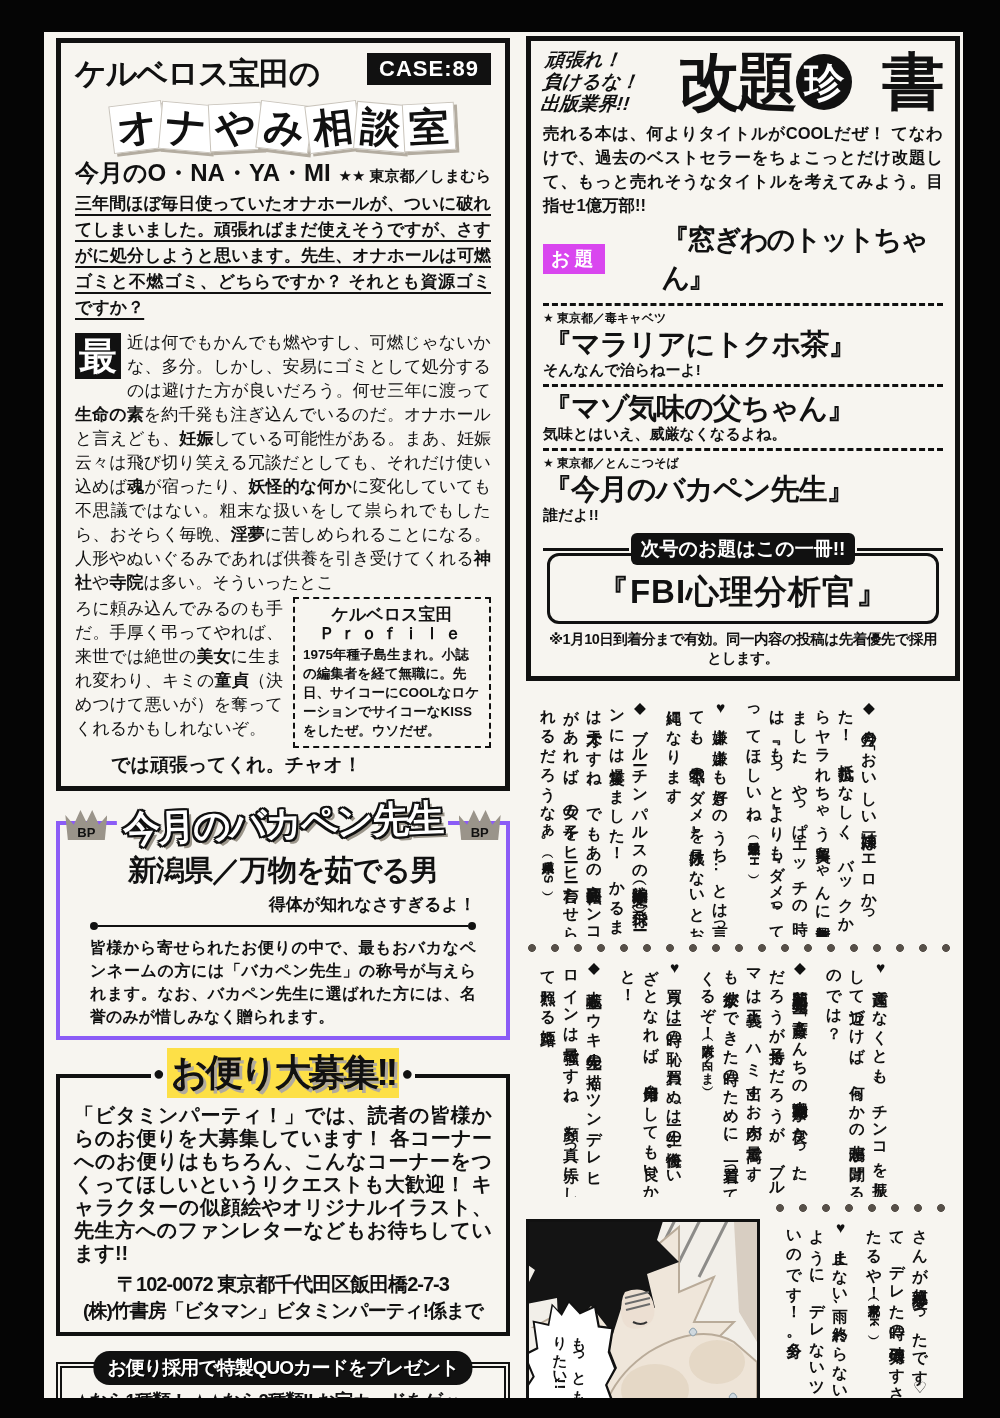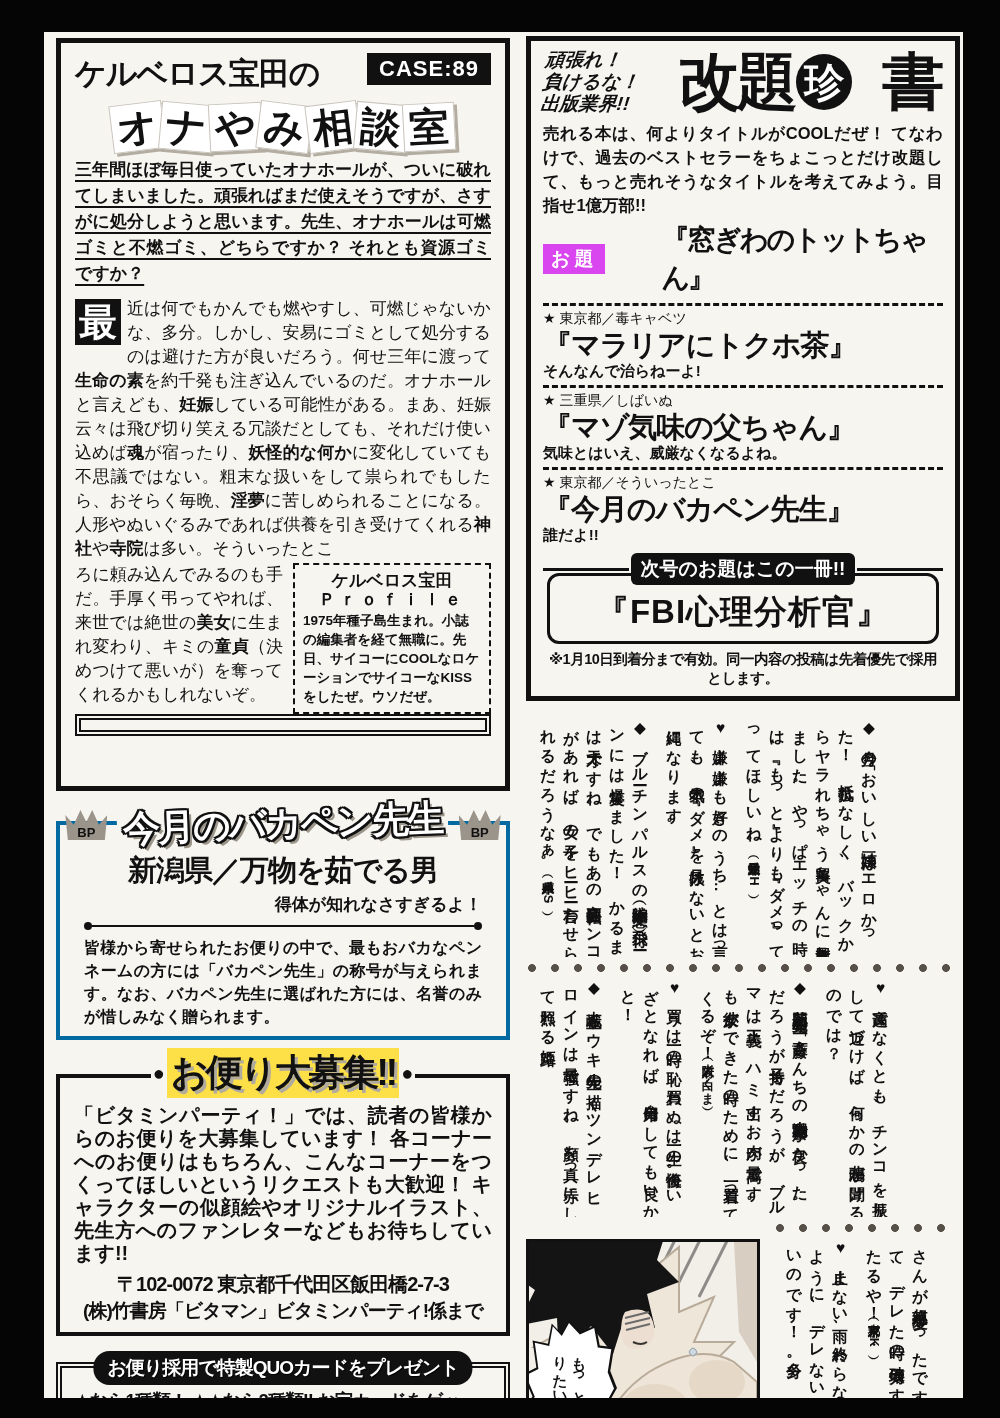--- a/index.html
+++ b/index.html
@@ -36,21 +36,21 @@
   .dropcap{float:left;width:46px;height:46px;background:#111;color:#fff;font-size:38px;font-weight:900;
     display:flex;align-items:center;justify-content:center;margin:2px 6px 2px 0;}
   .answer-row{display:flex;gap:10px;margin-top:2px;}
   .answer-left{flex:1;font-size:17px;line-height:24px;text-align:justify;font-weight:500;}
   .profile-box{width:178px;flex:none;border:2px dashed #111;padding:6px 8px;font-size:13.5px;line-height:19px;font-weight:600;}
   .profile-name{text-align:center;font-size:17px;font-weight:900;}
   .profile-label{text-align:center;font-size:17px;font-weight:900;letter-spacing:4px;margin-bottom:2px;}
   .closing{font-size:19px;font-weight:700;padding-left:36px;margin:4px 0 8px;}
   .recruit-box{border:6px double #111;padding:4px 10px 6px;}
 
-  .box2{position:relative;border:4px solid #0369a1;margin-top:30px;padding:26px 24px 8px;}
+  .box2{position:relative;border:4px solid #8b5cf6;margin-top:30px;padding:26px 30px 8px;}
   .bp-titlerow{position:absolute;top:-26px;left:0;width:100%;display:flex;justify-content:center;align-items:center;gap:10px;}
   .bp-title{
     background:#f7f5f0;padding:0 6px;font-size:37px;font-weight:900;letter-spacing:-2px;color:#fff;
     text-shadow:-2px -2px 0 #111,2px -2px 0 #111,-2px 2px 0 #111,2px 2px 0 #111,0 -2px 0 #111,0 2px 0 #111,-2px 0 0 #111,2px 0 0 #111,4px 4px 0 #9b958a;
     transform:rotate(-2deg);
   }
   .crown{width:42px;height:32px;background:#9a948a;
     clip-path:polygon(6% 100%,0% 22%,20% 52%,36% 6%,50% 44%,64% 6%,80% 52%,100% 22%,94% 100%);
     display:flex;align-items:flex-end;justify-content:center;color:#111;font-size:13px;font-weight:900;flex:none;}
   .bp-winner{font-size:29px;font-weight:700;text-align:center;letter-spacing:-1px;}
@@ -81,21 +81,21 @@
   .kd-slogan{font-weight:900;font-size:19px;line-height:22px;font-style:italic;transform:skewX(-6deg);white-space:nowrap;}
   .kd-title{display:flex;align-items:center;flex:1;justify-content:center;}
   .kd-big{font-size:62px;font-weight:900;letter-spacing:-4px;line-height:1;margin-left:28px;}
   .kd-circle{width:56px;height:56px;border-radius:50%;background:#111;color:#fff;display:flex;align-items:center;justify-content:center;
     font-size:40px;font-weight:900;margin:0 2px;flex:none;}
   .kd-intro{font-size:16.5px;line-height:24px;font-weight:700;text-align:justify;margin:6px 0 4px;}
   .kd-odai-row{display:flex;align-items:center;justify-content:center;gap:8px;margin:2px 0 6px;}
   .odai-badge{background:#d946ef;color:#fff;font-size:19px;font-weight:900;padding:2px 8px;letter-spacing:4px;flex:none;}
   .odai-title{font-size:28px;font-weight:900;letter-spacing:-2px;margin-left:48px;}
   .kd-dash{border-top:3px dashed #111;margin:4px 0;}
-  .kd-meta{font-size:14px;font-weight:400;margin-top:2px;}
+  .kd-meta{font-size:12px;font-weight:700;margin-top:2px;}
   .kd-entry-title{font-size:29px;font-weight:900;letter-spacing:-1px;line-height:34px;}
   .kd-comment{font-size:15px;font-weight:600;margin-bottom:2px;}
   .next-row{display:flex;align-items:center;margin:8px 0 0;}
   .next-line{flex:1;border-top:3px solid #111;}
   .next-bar{background:#111;border-radius:6px;padding:3px 10px;margin:0 2px;color:#fff;font-size:19px;font-weight:900;
     letter-spacing:0;white-space:nowrap;}
   .fbi-box{border:3px solid #111;border-radius:12px;margin:-12px 4px 6px;padding:14px 6px 6px;text-align:center;}
   .fbi-title{font-size:33px;font-weight:900;letter-spacing:1px;}
   .kd-note{font-size:14.5px;font-weight:800;text-align:center;letter-spacing:-0.5px;}
 
@@ -128,32 +128,37 @@
   <div class="col-left">
 
     <div class="box1">
       <div class="ona-header">
         <span class="ona-author">ケルベロス宝田の</span>
         <span class="case-badge">CASE:89</span>
       </div>
       <div class="cards-row">
         <span class="card r1">オ</span><span class="card r2">ナ</span><span class="card r3">や</span><span class="card r4">み</span><span class="card r1">相</span><span class="card r2">談</span><span class="card r3">室</span>
       </div>
+      <div class="monthly-row">
+        <span class="monthly-label">今月のO・NA・YA・MI</span>
+        <span class="submitter">★★ 東京都／しまむら</span>
+      </div>
       <div class="question">三年間ほぼ毎日使っていたオナホールが、ついに破れてしまいました。頑張ればまだ使えそうですが、さすがに処分しようと思います。先生、オナホールは可燃ゴミと不燃ゴミ、どちらですか？ それとも資源ゴミですか？</div>
       <div class="answer">
         <span class="dropcap">最</span><span><span>近は何でもかんでも燃やすし、可燃じゃないかな、多分。しかし、安易にゴミとして処分するのは避けた方が良いだろう。何せ三年に渡って</span><span style="font-weight: 900;">生命の素</span><span>を約千発も注ぎ込んでいるのだ。オナホールと言えども、</span><span style="font-weight: 900;">妊娠</span><span>している可能性がある。まあ、妊娠云々は飛び切り笑える冗談だとしても、それだけ使い込めば</span><span style="font-weight: 900;">魂</span><span>が宿ったり、</span><span style="font-weight: 900;">妖怪的な何か</span><span>に変化していても不思議ではない。粗末な扱いをして祟られでもしたら、おそらく毎晩、</span><span style="font-weight: 900;">淫夢</span><span>に苦しめられることになる。人形やぬいぐるみであれば供養を引き受けてくれる</span><span style="font-weight: 900;">神社</span><span>や</span><span style="font-weight: 900;">寺院</span><span>は多い。そういったとこ</span></span>
       </div>
       <div class="answer-row">
         <div class="answer-left"><span>ろに頼み込んでみるのも手だ。手厚く弔ってやれば、来世では絶世の</span><span style="font-weight: 900;">美女</span><span>に生まれ変わり、キミの</span><span style="font-weight: 900;">童貞</span><span>（決めつけて悪いが）を奪ってくれるかもしれないぞ。</span></div>
         <div class="profile-box">
           <div class="profile-name">ケルベロス宝田</div>
           <div class="profile-label">Ｐｒｏｆｉｌｅ</div>
           <div>1975年種子島生まれ。小誌の編集者を経て無職に。先日、サイコーにCOOLなロケーションでサイコーなKISSをしたぜ。ウソだぜ。</div>
         </div>
       </div>
+      <div class="closing">では頑張ってくれ。チャオ！</div>
       <div class="recruit-box">
         
         
       </div>
     </div>
 
     <div class="box2">
       <div class="bp-titlerow">
         <span class="crown">BP</span>
         <span class="bp-title">今月のバカペン先生</span>
@@ -209,27 +214,26 @@
       </div>
 
       <div class="kd-dash"></div>
       <div>
         <div class="kd-meta">★ 東京都／毒キャベツ</div>
         <div class="kd-entry-title">『マラリアにトクホ茶』</div>
         <div class="kd-comment">そんなんで治らねーよ!</div>
       </div>
       <div class="kd-dash"></div>
       <div>
-        <div class="kd-meta">★ 三重県／しばいぬ</div>
         <div class="kd-entry-title">『マゾ気味の父ちゃん』</div>
         <div class="kd-comment">気味とはいえ、威厳なくなるよね。</div>
       </div>
       <div class="kd-dash"></div>
       <div>
-        <div class="kd-meta">★ 東京都／そういったとこ</div>
+        <div class="kd-meta">★ 東京都／とんこつそば</div>
         <div class="kd-entry-title">『今月のバカペン先生』</div>
         <div class="kd-comment">誰だよ!!</div>
       </div>
 
       <div class="next-row">
         <span class="next-line"></span>
         <span class="next-bar">次号のお題はこの一冊!!</span>
         <span class="next-line"></span>
       </div>
       <div class="fbi-box">

